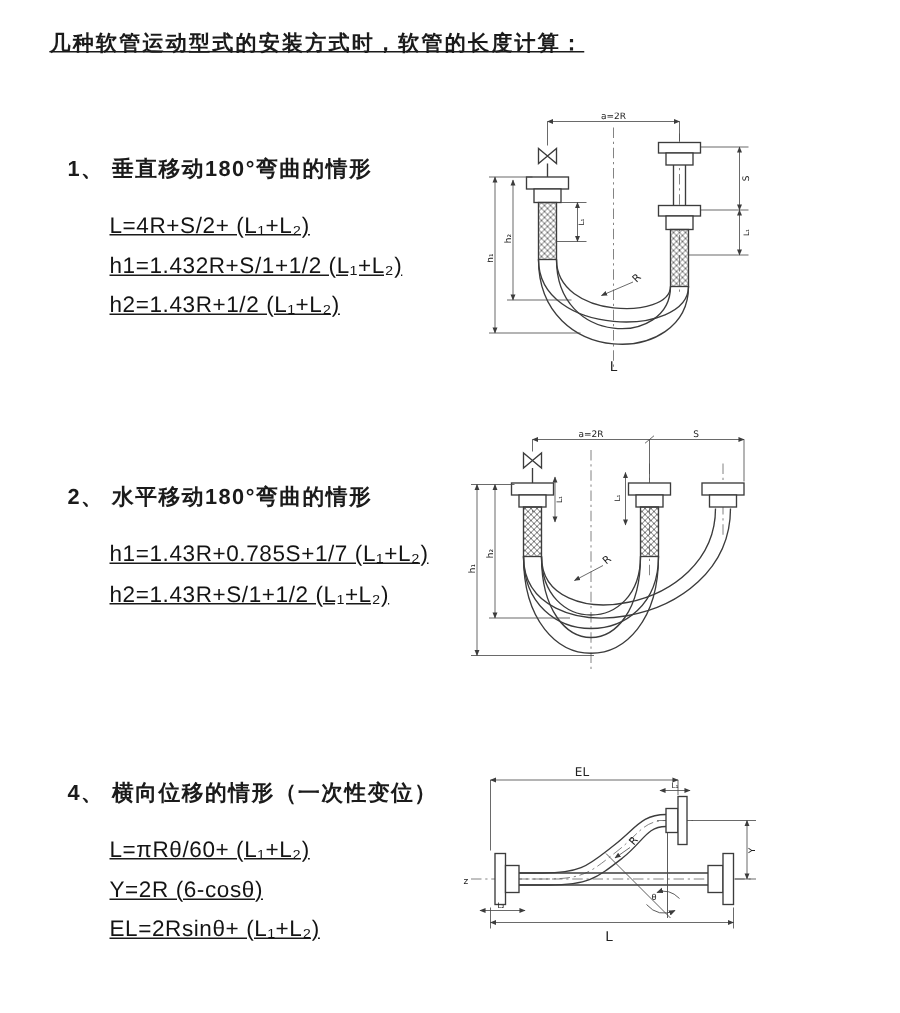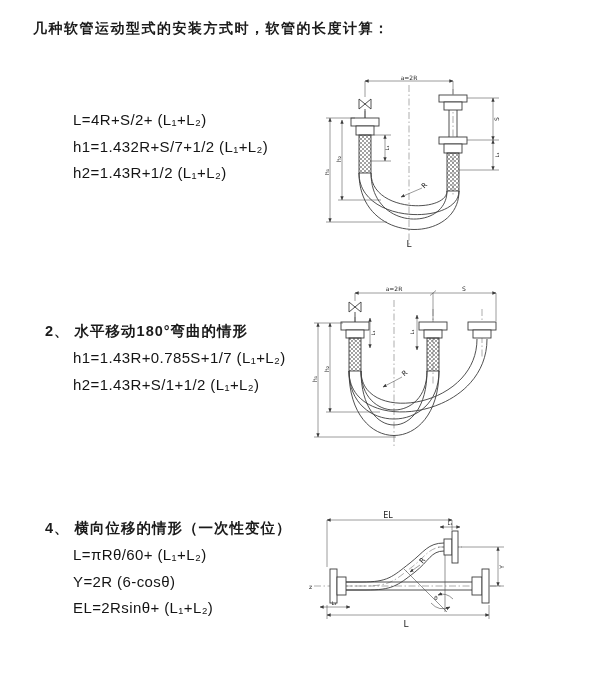--- a/index.html
+++ b/index.html
@@ -1,23 +1,23 @@
 <!DOCTYPE html>
 <html><head>
 <meta charset="utf-8">
 <style>
   html,body{margin:0;padding:0;background:#fff;}
   .page{position:relative;width:600px;height:675px;background:#ffffff;overflow:hidden;
         font-family:"Liberation Sans","DejaVu Sans",sans-serif;color:#1b1b1b;}
   .doc-title{position:absolute;left:33px;top:20px;font-size:14px;font-weight:bold;
-             letter-spacing:1.5px;white-space:nowrap;}
+             letter-spacing:1.5px;white-space:nowrap;text-decoration:underline;}
   .section{position:absolute;left:45px;}
   .sec1{top:103px;} .sec2{top:322px;} .sec3{top:519px;}
   .sec-heading{font-size:14.5px;font-weight:bold;letter-spacing:1px;white-space:nowrap;}
-  .formulas{margin-top:4px;margin-left:28px;}
+  .formulas{margin-top:16px;margin-left:28px;text-decoration:underline;}
   .formula{font-size:15px;line-height:26.5px;letter-spacing:0.4px;white-space:nowrap;color:#141414;}
   .dwg{position:absolute;}
   .d1{left:325px;top:75px;} .d2{left:308px;top:285px;} .d3{left:300px;top:505px;}
   svg .ln{stroke:#3c3c3c;stroke-width:0.9;fill:none;}
   svg .thin{stroke:#4a4a4a;stroke-width:0.6;fill:none;}
   svg .dim{stroke:#4a4a4a;stroke-width:0.55;fill:none;}
   svg .cl{stroke:#5a5a5a;stroke-width:0.5;fill:none;stroke-dasharray:7 2.5 1.5 2.5;}
   svg .part{fill:#ffffff;stroke:#3c3c3c;stroke-width:0.9;}
   svg .hose{fill:url(#braid);stroke:#3c3c3c;stroke-width:0.9;}
   svg text{fill:#222;font-family:"DejaVu Sans","Liberation Sans",sans-serif;}
@@ -37,23 +37,24 @@
       <pattern id="braid" width="4" height="4" patternUnits="userSpaceOnUse">
         <path d="M0,4 L4,0 M-1,1 L1,-1 M3,5 L5,3" stroke="#555" stroke-width="0.55" fill="none"></path>
         <path d="M0,0 L4,4 M-1,3 L1,5 M3,-1 L5,1" stroke="#555" stroke-width="0.55" fill="none"></path>
       </pattern>
     </defs>
   </svg>
 
   <div class="doc-title">几种软管运动型式的安装方式时，软管的长度计算：</div>
 
   <div class="section sec1">
+    <div class="sec-heading">1、 垂直移动180°弯曲的情形</div>
     <div class="formulas">
       <div class="formula">L=4R+S/2+ (L₁+L₂)</div>
-      <div class="formula">h1=1.432R+S/7+1/2 (L₁+L₂)</div>
+      <div class="formula">h1=1.432R+S/1+1/2 (L₁+L₂)</div>
       <div class="formula">h2=1.43R+1/2 (L₁+L₂)</div>
     </div>
   </div>
 
   <div class="section sec2">
     <div class="sec-heading">2、 水平移动180°弯曲的情形</div>
     <div class="formulas">
       <div class="formula">h1=1.43R+0.785S+1/7 (L₁+L₂)</div>
       <div class="formula">h2=1.43R+S/1+1/2 (L₁+L₂)</div>
     </div>

